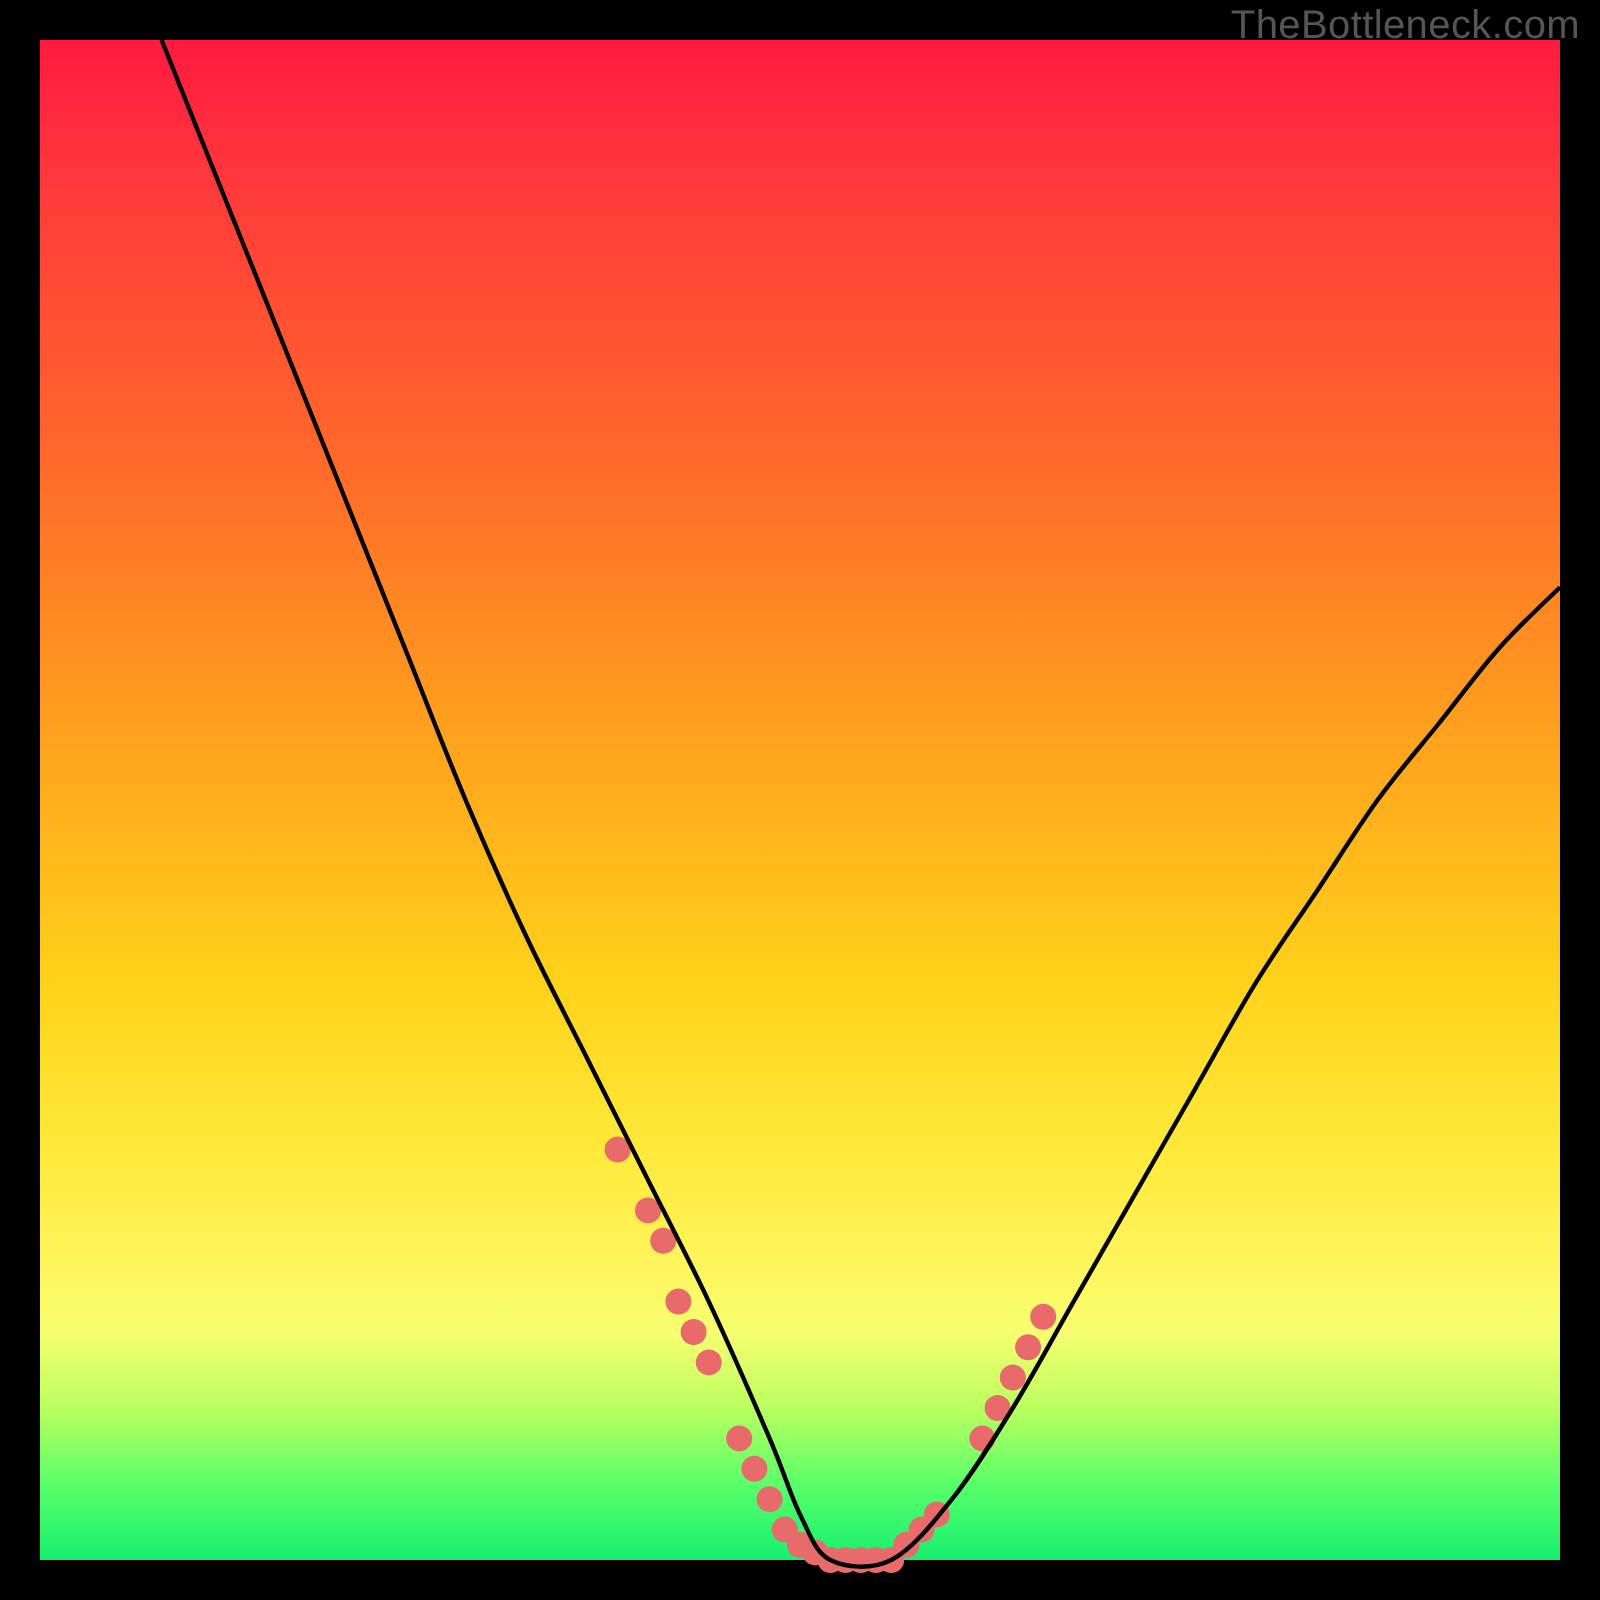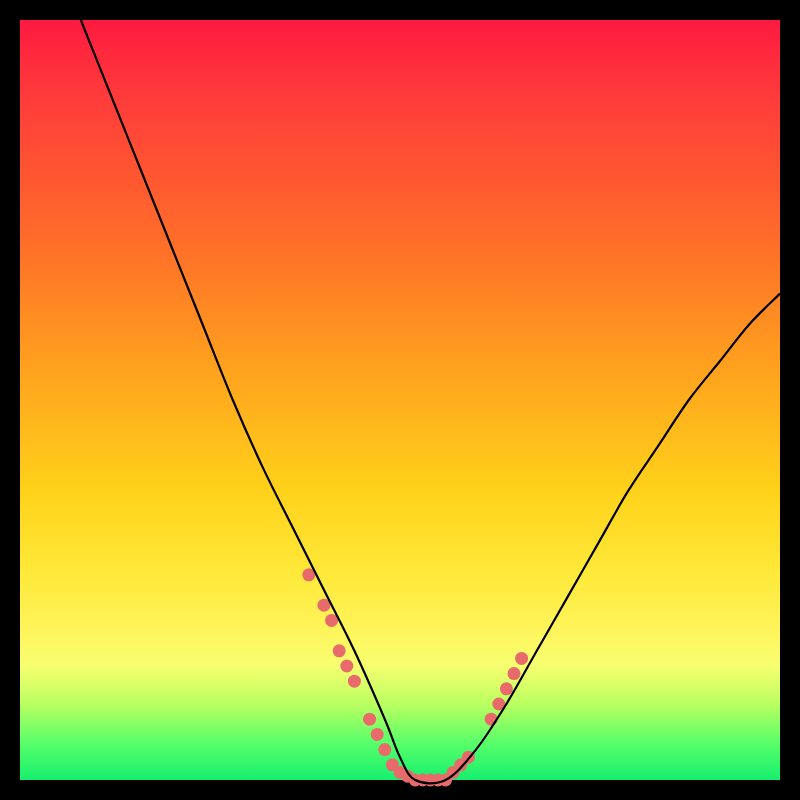--- a/index.html
+++ b/index.html
@@ -88,13 +88,14 @@
         <circle cx="448.4" cy="737.2" r="6.5" fill="#e86a6a"></circle>
         <circle cx="471.2" cy="699.2" r="6.5" fill="#e86a6a"></circle>
         <circle cx="478.8" cy="684" r="6.5" fill="#e86a6a"></circle>
         <circle cx="486.40000000000003" cy="668.8" r="6.5" fill="#e86a6a"></circle>
         <circle cx="494" cy="653.6" r="6.5" fill="#e86a6a"></circle>
         <circle cx="501.6" cy="638.4" r="6.5" fill="#e86a6a"></circle>
       </g>
     <path id="curvePath" fill="none" stroke="#000" stroke-width="2.2" d="M 60.800000000000004,0 C 65.86666666666667,12.666666666666666 81.06666666666666,50.66666666666667 91.2,76 C 101.33333333333334,101.33333333333333 111.46666666666667,126.66666666666667 121.60000000000001,152 C 131.73333333333335,177.33333333333334 141.86666666666667,202.66666666666666 152,228 C 162.13333333333333,253.33333333333334 172.26666666666668,278.6666666666667 182.4,304 C 192.53333333333333,329.3333333333333 202.66666666666669,355.93333333333334 212.8,380 C 222.93333333333334,404.06666666666666 233.0666666666667,426.8666666666667 243.20000000000002,448.40000000000003 C 253.33333333333334,469.9333333333334 263.46666666666664,488.93333333333334 273.59999999999997,509.2 C 283.7333333333333,529.4666666666667 293.8666666666667,549.7333333333333 304,570 C 314.1333333333333,590.2666666666667 324.26666666666665,609.2666666666667 334.4,630.8 C 344.5333333333333,652.3333333333333 357.2,681.4666666666667 364.8,699.2 C 372.40000000000003,716.9333333333334 374.93333333333334,727.0666666666667 380,737.2 C 385.06666666666666,747.3333333333334 387.59999999999997,756.2 395.2,760 C 402.8,763.8 415.4666666666667,765.0666666666666 425.6,760 C 435.73333333333335,754.9333333333334 445.8666666666667,742.2666666666667 456,729.6 C 466.1333333333333,716.9333333333334 476.2666666666667,700.4666666666667 486.40000000000003,684 C 496.53333333333336,667.5333333333333 506.66666666666674,648.5333333333333 516.8000000000001,630.8 C 526.9333333333334,613.0666666666666 537.0666666666666,595.3333333333334 547.1999999999999,577.6 C 557.3333333333333,559.8666666666667 567.4666666666667,542.1333333333333 577.6,524.4 C 587.7333333333333,506.66666666666663 597.8666666666667,487.66666666666663 608,471.2 C 618.1333333333333,454.73333333333335 628.2666666666667,440.8 638.4,425.6 C 648.5333333333333,410.40000000000003 658.6666666666666,393.93333333333334 668.8,380 C 678.9333333333333,366.06666666666666 689.0666666666667,354.66666666666663 699.2,341.99999999999994 C 709.3333333333334,329.33333333333326 719.4666666666667,315.4 729.6,304 C 739.7333333333333,292.6 754.9333333333334,278.66666666666663 760,273.59999999999997"></path>
   </svg>
 
+  <div class="watermark">TheBottleneck.com</div>
 </div>
 
 </body></html>

